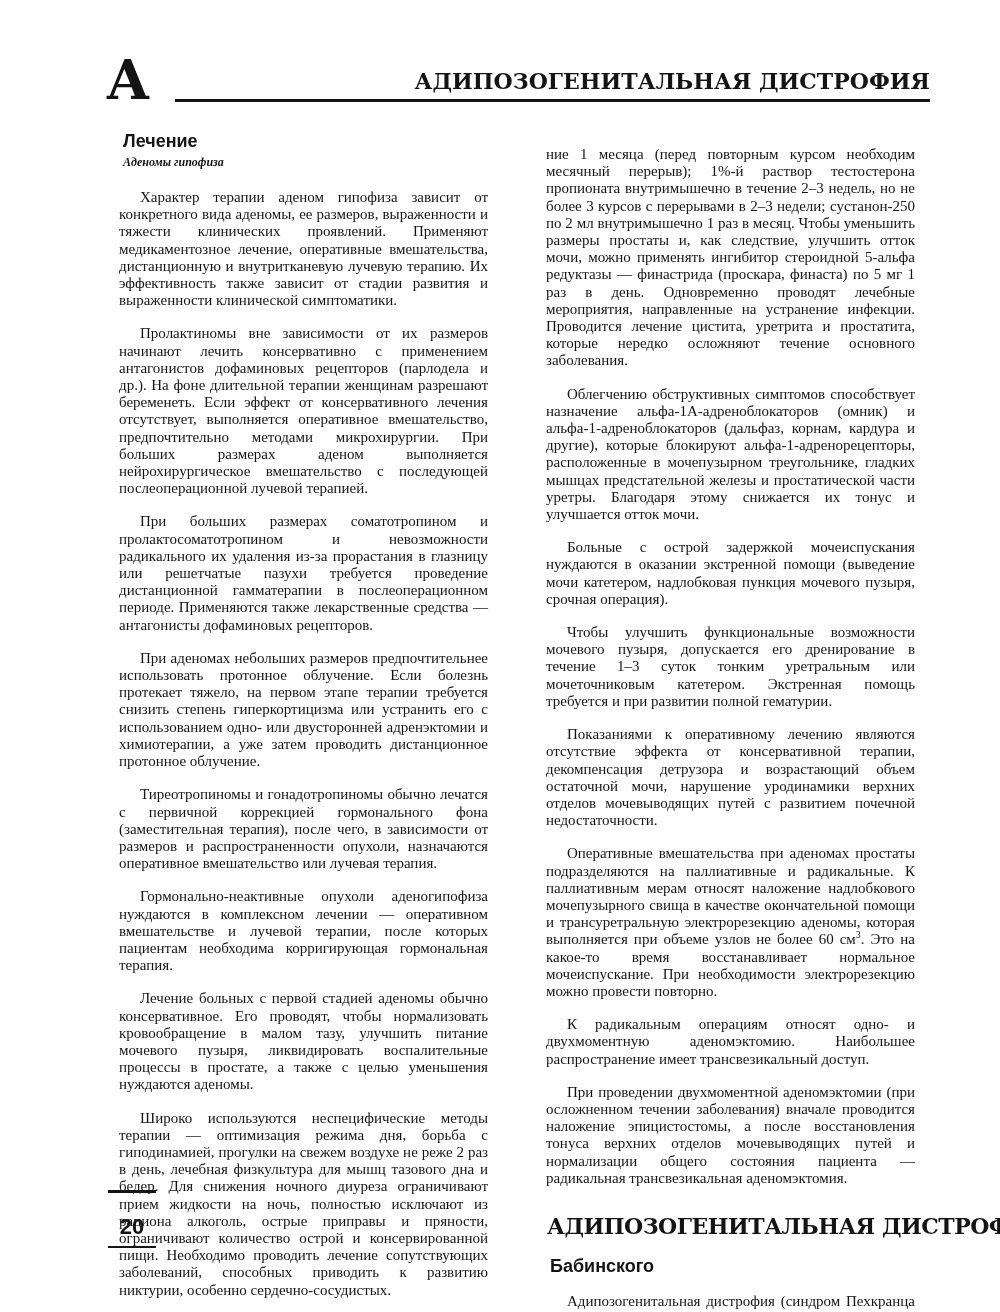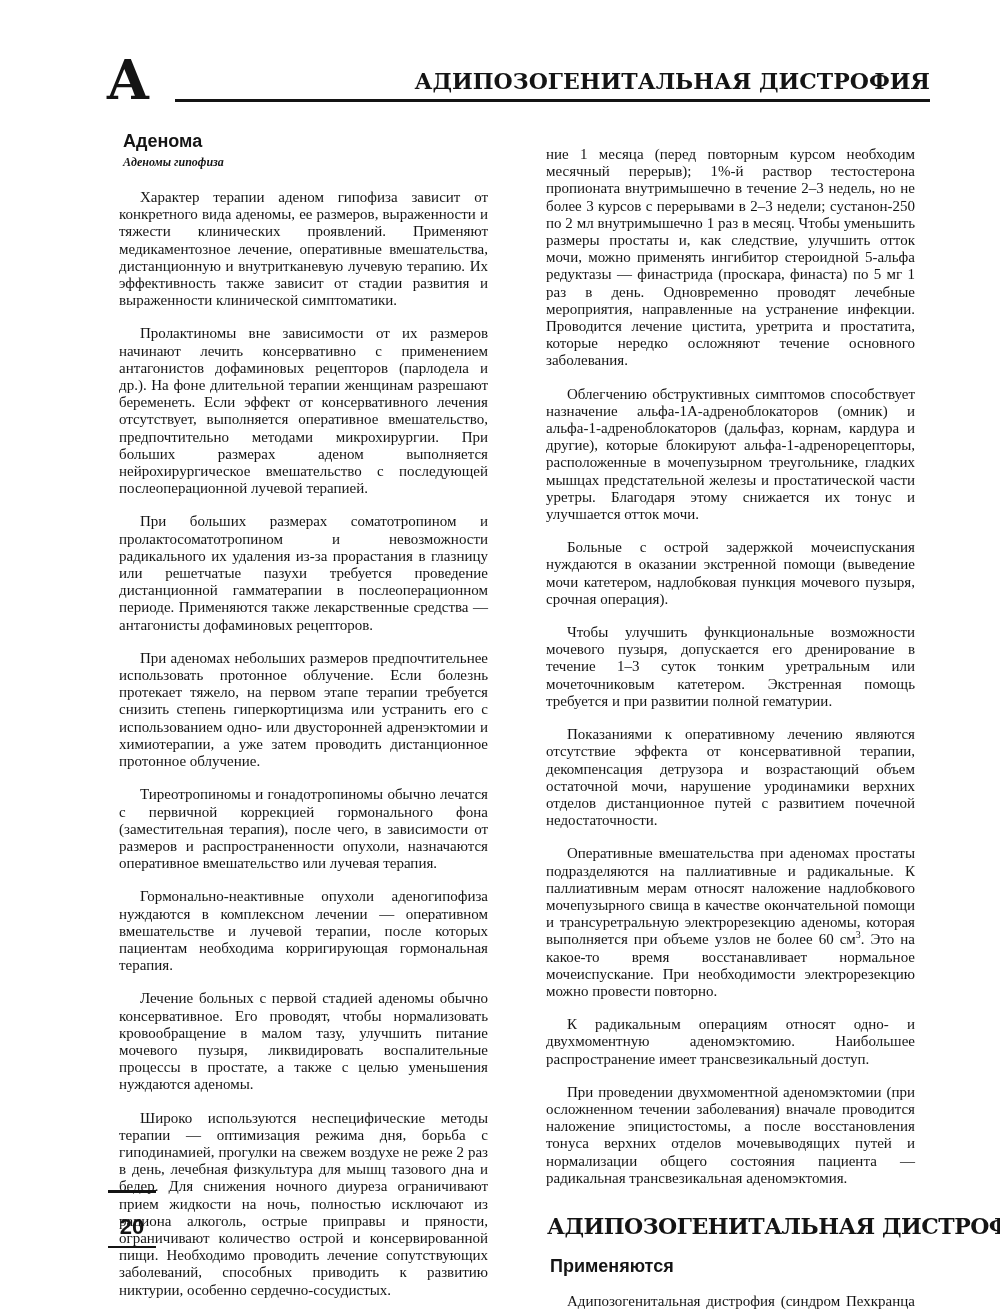--- a/index.html
+++ b/index.html
@@ -121,44 +121,44 @@
     <div class="drop-letter">А</div>
     <div class="header-right">
       <div class="running-head">АДИПОЗОГЕНИТАЛЬНАЯ ДИСТРОФИЯ</div>
       <div class="header-rule"></div>
     </div>
   </div>
 
   <div class="columns">
 
     <div class="col">
-      <h2 class="h-sans">Аденома</h2>
+      <h2 class="h-sans">Лечение</h2>
       <h3 class="h-serif-italic">Аденомы гипофиза</h3>
       <p>Характер терапии аденом гипофиза зависит от конкретного вида аденомы, ее размеров, выраженности и тяжести клинических проявлений. Применяют медикаментозное лечение, оперативные вмешательства, дистанционную и внутритканевую лучевую терапию. Их эффективность также зависит от стадии развития и выраженности клинической симптоматики.</p>
       <p>Пролактиномы вне зависимости от их размеров начинают лечить консервативно с применением антагонистов дофаминовых рецепторов (парлодела и др.). На фоне длительной терапии женщинам разрешают беременеть. Если эффект от консервативного лечения отсутствует, выполняется оперативное вмешательство, предпочтительно методами микрохирургии. При больших размерах аденом выполняется нейрохирургическое вмешательство с последующей послеоперационной лучевой терапией.</p>
       <p>При больших размерах соматотропином и пролактосоматотропином и невозможности радикального их удаления из-за прорастания в глазницу или решетчатые пазухи требуется проведение дистанционной гамматерапии в послеоперационном периоде. Применяются также лекарственные средства — антагонисты дофаминовых рецепторов.</p>
       <p>При аденомах небольших размеров предпочтительнее использовать протонное облучение. Если болезнь протекает тяжело, на первом этапе терапии требуется снизить степень гиперкортицизма или устранить его с использованием одно- или двусторонней адренэктомии и химиотерапии, а уже затем проводить дистанционное протонное облучение.</p>
       <p>Тиреотропиномы и гонадотропиномы обычно лечатся с первичной коррекцией гормонального фона (заместительная терапия), после чего, в зависимости от размеров и распространенности опухоли, назначаются оперативное вмешательство или лучевая терапия.</p>
       <p>Гормонально-неактивные опухоли аденогипофиза нуждаются в комплексном лечении — оперативном вмешательстве и лучевой терапии, после которых пациентам необходима корригирующая гормональная терапия.</p>
       <p>Лечение больных с первой стадией аденомы обычно консервативное. Его проводят, чтобы нормализовать кровообращение в малом тазу, улучшить питание мочевого пузыря, ликвидировать воспалительные процессы в простате, а также с целью уменьшения нуждаются аденомы.</p>
       <p>Широко используются неспецифические методы терапии — оптимизация режима дня, борьба с гиподинамией, прогулки на свежем воздухе не реже 2 раз в день, лечебная физкультура для мышц тазового дна и бедер. Для снижения ночного диуреза ограничивают прием жидкости на ночь, полностью исключают из рациона алкоголь, острые приправы и пряности, ограничивают количество острой и консервированной пищи. Необходимо проводить лечение сопутствующих заболеваний, способных приводить к развитию никтурии, особенно сердечно-сосудистых.</p>
       <p>Улучшению функции детрузора способствует назначение андрогенов: метилтестостерон по 0,005 г 3 раза в день в тече-</p>
     </div>
 
     <div class="col">
       <p class="continuation">ние 1 месяца (перед повторным курсом необходим месячный перерыв); 1%-й раствор тестостерона пропионата внутримышечно в течение 2–3 недель, но не более 3 курсов с перерывами в 2–3 недели; сустанон-250 по 2 мл внутримышечно 1 раз в месяц. Чтобы уменьшить размеры простаты и, как следствие, улучшить отток мочи, можно применять ингибитор стероидной 5-альфа редуктазы — финастрида (проскара, финаста) по 5 мг 1 раз в день. Одновременно проводят лечебные мероприятия, направленные на устранение инфекции. Проводится лечение цистита, уретрита и простатита, которые нередко осложняют течение основного заболевания.</p>
       <p>Облегчению обструктивных симптомов способствует назначение альфа-1А-адреноблокаторов (омник) и альфа-1-адреноблокаторов (дальфаз, корнам, кардура и другие), которые блокируют альфа-1-адренорецепторы, расположенные в мочепузырном треугольнике, гладких мышцах предстательной железы и простатической части уретры. Благодаря этому снижается их тонус и улучшается отток мочи.</p>
       <p>Больные с острой задержкой мочеиспускания нуждаются в оказании экстренной помощи (выведение мочи катетером, надлобковая пункция мочевого пузыря, срочная операция).</p>
       <p>Чтобы улучшить функциональные возможности мочевого пузыря, допускается его дренирование в течение 1–3 суток тонким уретральным или мочеточниковым катетером. Экстренная помощь требуется и при развитии полной гематурии.</p>
-      <p>Показаниями к оперативному лечению являются отсутствие эффекта от консервативной терапии, декомпенсация детрузора и возрастающий объем остаточной мочи, нарушение уродинамики верхних отделов дистанционное путей с развитием почечной недостаточности.</p>
+      <p>Показаниями к оперативному лечению являются отсутствие эффекта от консервативной терапии, декомпенсация детрузора и возрастающий объем остаточной мочи, нарушение уродинамики верхних отделов мочевыводящих путей с развитием почечной недостаточности.</p>
       <p><span>Оперативные вмешательства при аденомах простаты подразделяются на паллиативные и радикальные. К паллиативным мерам относят наложение надлобкового мочепузырного свища в качестве окончательной помощи и трансуретральную электрорезекцию аденомы, которая выполняется при объеме узлов не более 60 см</span><sup>3</sup><span>. Это на какое-то время восстанавливает нормальное мочеиспускание. При необходимости электрорезекцию можно провести повторно.</span></p>
       <p>К радикальным операциям относят одно- и двухмоментную аденомэктомию. Наибольшее распространение имеет трансвезикальный доступ.</p>
       <p>При проведении двухмоментной аденомэктомии (при осложненном течении заболевания) вначале проводится наложение эпицистостомы, а после восстановления тонуса верхних отделов мочевыводящих путей и нормализации общего состояния пациента — радикальная трансвезикальная аденомэктомия.</p>
       <h1 class="section-title">АДИПОЗОГЕНИТАЛЬНАЯ ДИСТРОФИЯ</h1>
-      <h2 class="h-sans h-definition">Применяются</h2>
+      <h2 class="h-sans h-definition">Бабинского</h2>
       <p>Адипозогенитальная дистрофия (синдром Пехкранца — Бабинского — Фрелиха) — нейроэндокринный синдром, характеризующийся прогрессирующим ожирением с преимущественным отложением жира в плечевом поясе, молочных железах, на животе, ягодицах, бедрах. Он сопровождается недоразвитием (недостаточным функционированием) половых органов.</p>
     </div>
 
   </div>
 
   <div class="page-footer">20</div>
 
 </div>
 
 </body></html>

